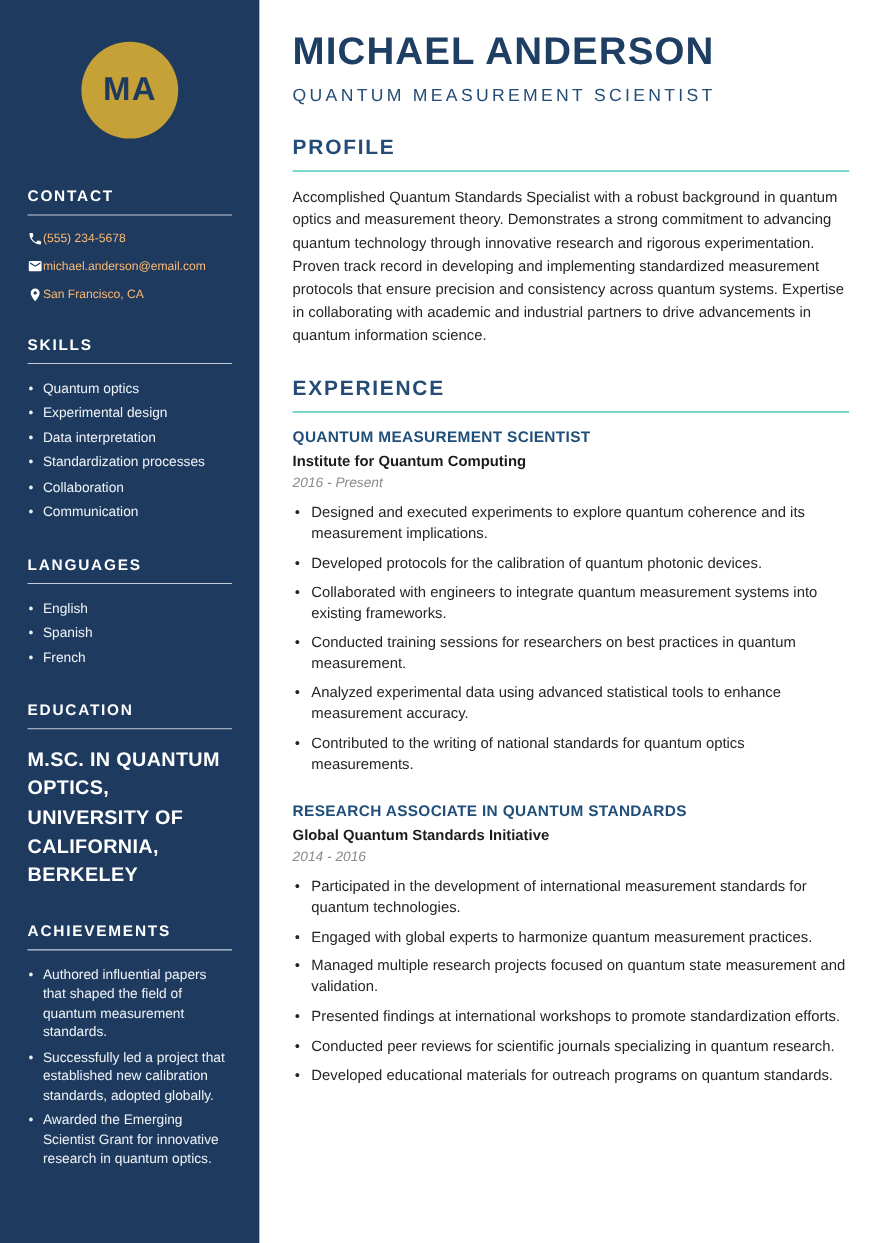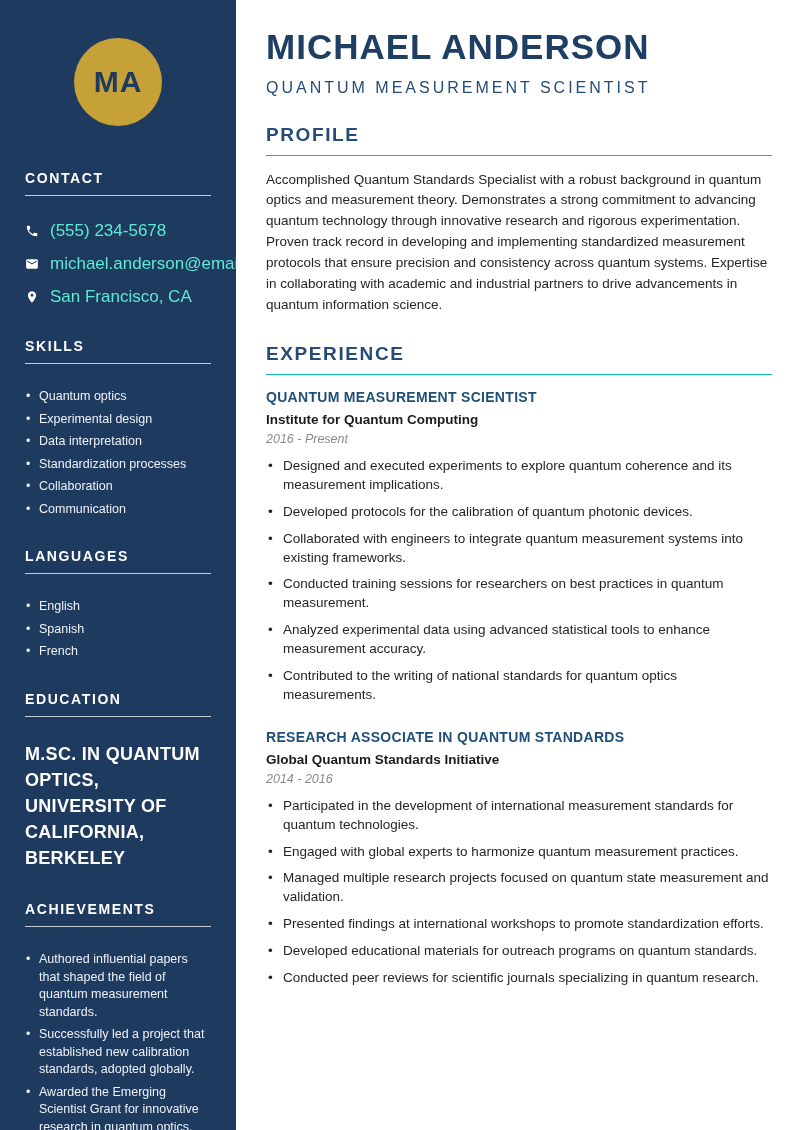--- a/index.html
+++ b/index.html
@@ -26,26 +26,26 @@
     display: flex; align-items: center; justify-content: center;
     font-size: 30px; font-weight: bold; letter-spacing: 1px;
     margin: 6px auto 44px auto;
   }
   .side-section { margin-bottom: 30px; }
   .side-heading {
     font-size: 14px; font-weight: bold; letter-spacing: 1.6px;
     color: #ffffff;
     padding-bottom: 9px;
     border-bottom: 1px solid rgba(255,255,255,0.75);
-    margin-bottom: 24px;
+    margin-bottom: 14px;
   }
   .contact-list { list-style: none; }
   .contact-item {
-    display: flex; align-items: center; gap: 11px;
-    font-size: 17px; color: #5eead4;
+    display: flex; align-items: center; 
+    font-size: 11px; color: #fdba74;
     margin-bottom: 11px; line-height: 1.3;
   }
   .c-icon { width: 14px; height: 14px; flex-shrink: 0; display: inline-flex; }
   .c-icon svg { width: 14px; height: 14px; fill: #ffffff; }
   .side-list { list-style: none; }
   .side-list li {
     position: relative; padding-left: 14px;
     font-size: 12.5px; color: #eef2f7;
     line-height: 1.4; margin-bottom: 5px;
   }
@@ -223,23 +223,23 @@
             <ul class="job-bullets">
 
                 <li>Participated in the development of international measurement standards for quantum technologies.</li>
 
                 <li>Engaged with global experts to harmonize quantum measurement practices.</li>
 
                 <li>Managed multiple research projects focused on quantum state measurement and validation.</li>
 
                 <li>Presented findings at international workshops to promote standardization efforts.</li>
 
+                <li>Conducted peer reviews for scientific journals specializing in quantum research.</li>
+
                 <li>Developed educational materials for outreach programs on quantum standards.</li>
-
-                <li>Conducted peer reviews for scientific journals specializing in quantum research.</li>
               </ul>
           </article>
         </div>
     </section>
 
   </main>
 
 </div>
 
 </body></html>

